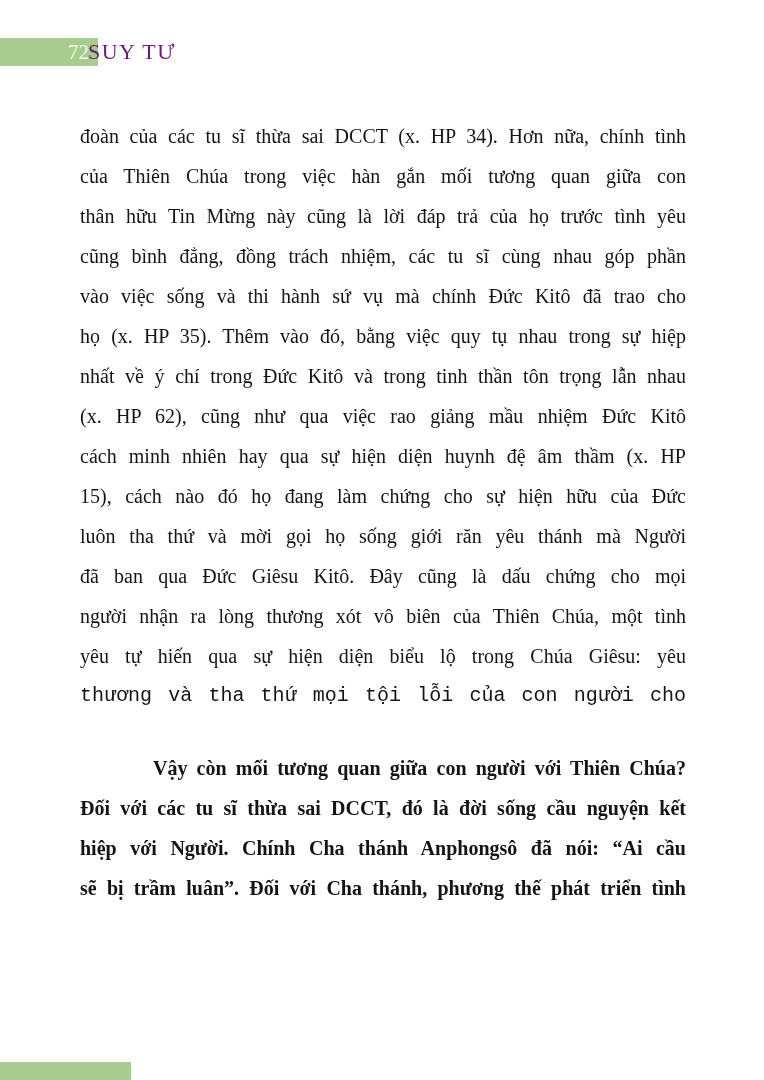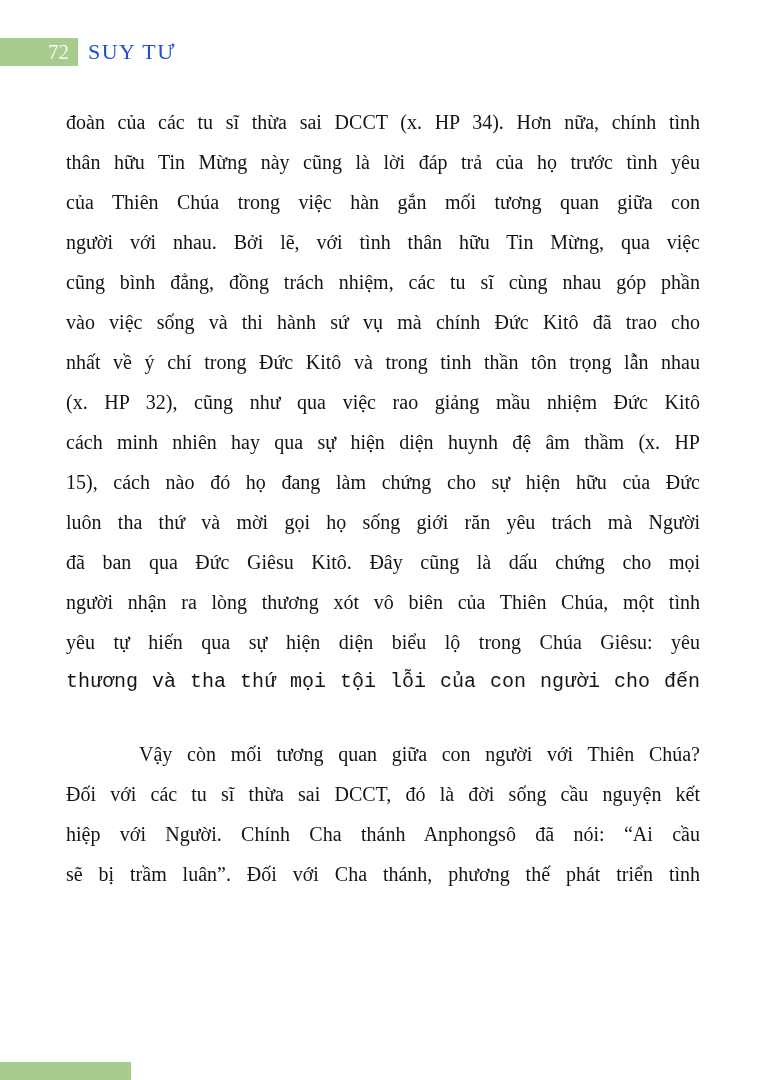--- a/index.html
+++ b/index.html
@@ -40,32 +40,32 @@
     color: #f6f9f0;
   }
   .section-title {
     position: absolute;
     left: 88px;
     top: 0;
     height: 28px;
     line-height: 28px;
     font-size: 22px;
     letter-spacing: 1.5px;
-    color: #1d4ed8;
+    color: #701a75;
   }
   
   .body-text {
     position: absolute;
     left: 62px;
     top: 98px;
     width: 642px;
     font-size: 20px;
   }
-  .paragraph { margin: 4px; }
-  .para-2 { margin-top: 32px; }
+  .paragraph { margin: 18px; }
+  .para-2 { margin-top: 32px; font-weight: bold; }
   .line {
     height: 40px;
     line-height: 40px;
     text-align: justify;
     text-align-last: justify;
     overflow: hidden;
   }
   .line.last-left { text-align-last: left; font-family: Liberation Mono, monospace; }
   .line.indent { text-indent: 73px; }
   
@@ -76,39 +76,39 @@
     width: 131px;
     height: 18px;
   }
 </style>
 </head>
 <body>
 
 <div class="page">
 
   <header class="page-header">
-    <div class="page-num-band" style="background: rgb(167, 204, 142);">
+    <div class="page-num-band" style="background: rgb(167, 204, 142); padding-left: 20px;">
       <span class="num">72</span>
     </div>
     <div class="section-title">SUY TƯ</div>
   </header>
 
   <main class="body-text">
     <div class="paragraph">
         <div class="line">đoàn của các tu sĩ thừa sai DCCT (x. HP 34). Hơn nữa, chính tình</div>
+        <div class="line">của Thiên Chúa trong việc hàn gắn mối tương quan giữa con</div>
         <div class="line">thân hữu Tin Mừng này cũng là lời đáp trả của họ trước tình yêu</div>
-        <div class="line">của Thiên Chúa trong việc hàn gắn mối tương quan giữa con</div>
-        <div class="line">người với nhau. Bởi lẽ, với tình thân hữu Tin Mừng, qua việc</div>
         <div class="line">cũng bình đẳng, đồng trách nhiệm, các tu sĩ cùng nhau góp phần</div>
         <div class="line">vào việc sống và thi hành sứ vụ mà chính Đức Kitô đã trao cho</div>
+        <div class="line">họ (x. HP 35). Thêm vào đó, bằng việc quy tụ nhau trong sự hiệp</div>
         <div class="line">nhất về ý chí trong Đức Kitô và trong tinh thần tôn trọng lẫn nhau</div>
-        <div class="line">(x. HP 32), cũng như qua việc rao giảng mầu nhiệm Đức Kitô</div>
+        <div class="line">(x. HP 62), cũng như qua việc rao giảng mầu nhiệm Đức Kitô</div>
         <div class="line">cách minh nhiên hay qua sự hiện diện huynh đệ âm thầm (x. HP</div>
         <div class="line">15), cách nào đó họ đang làm chứng cho sự hiện hữu của Đức</div>
-        <div class="line">luôn tha thứ và mời gọi họ sống giới răn yêu trách mà Người</div>
+        <div class="line">luôn tha thứ và mời gọi họ sống giới răn yêu thánh mà Người</div>
         <div class="line">đã ban qua Đức Giêsu Kitô. Đây cũng là dấu chứng cho mọi</div>
         <div class="line">người nhận ra lòng thương xót vô biên của Thiên Chúa, một tình</div>
         <div class="line">yêu tự hiến qua sự hiện diện biểu lộ trong Chúa Giêsu: yêu</div>
         <div class="line last-left">thương và tha thứ mọi tội lỗi của con người cho đến chết.</div>
       </div>
     <div class="paragraph para-2">
         <div class="line indent">Vậy còn mối tương quan giữa con người với Thiên Chúa?</div>
         <div class="line">Đối với các tu sĩ thừa sai DCCT, đó là đời sống cầu nguyện kết</div>
         <div class="line">hiệp với Người. Chính Cha thánh Anphongsô đã nói: “Ai cầu</div>
         <div class="line">sẽ bị trầm luân”. Đối với Cha thánh, phương thế phát triển tình</div>

